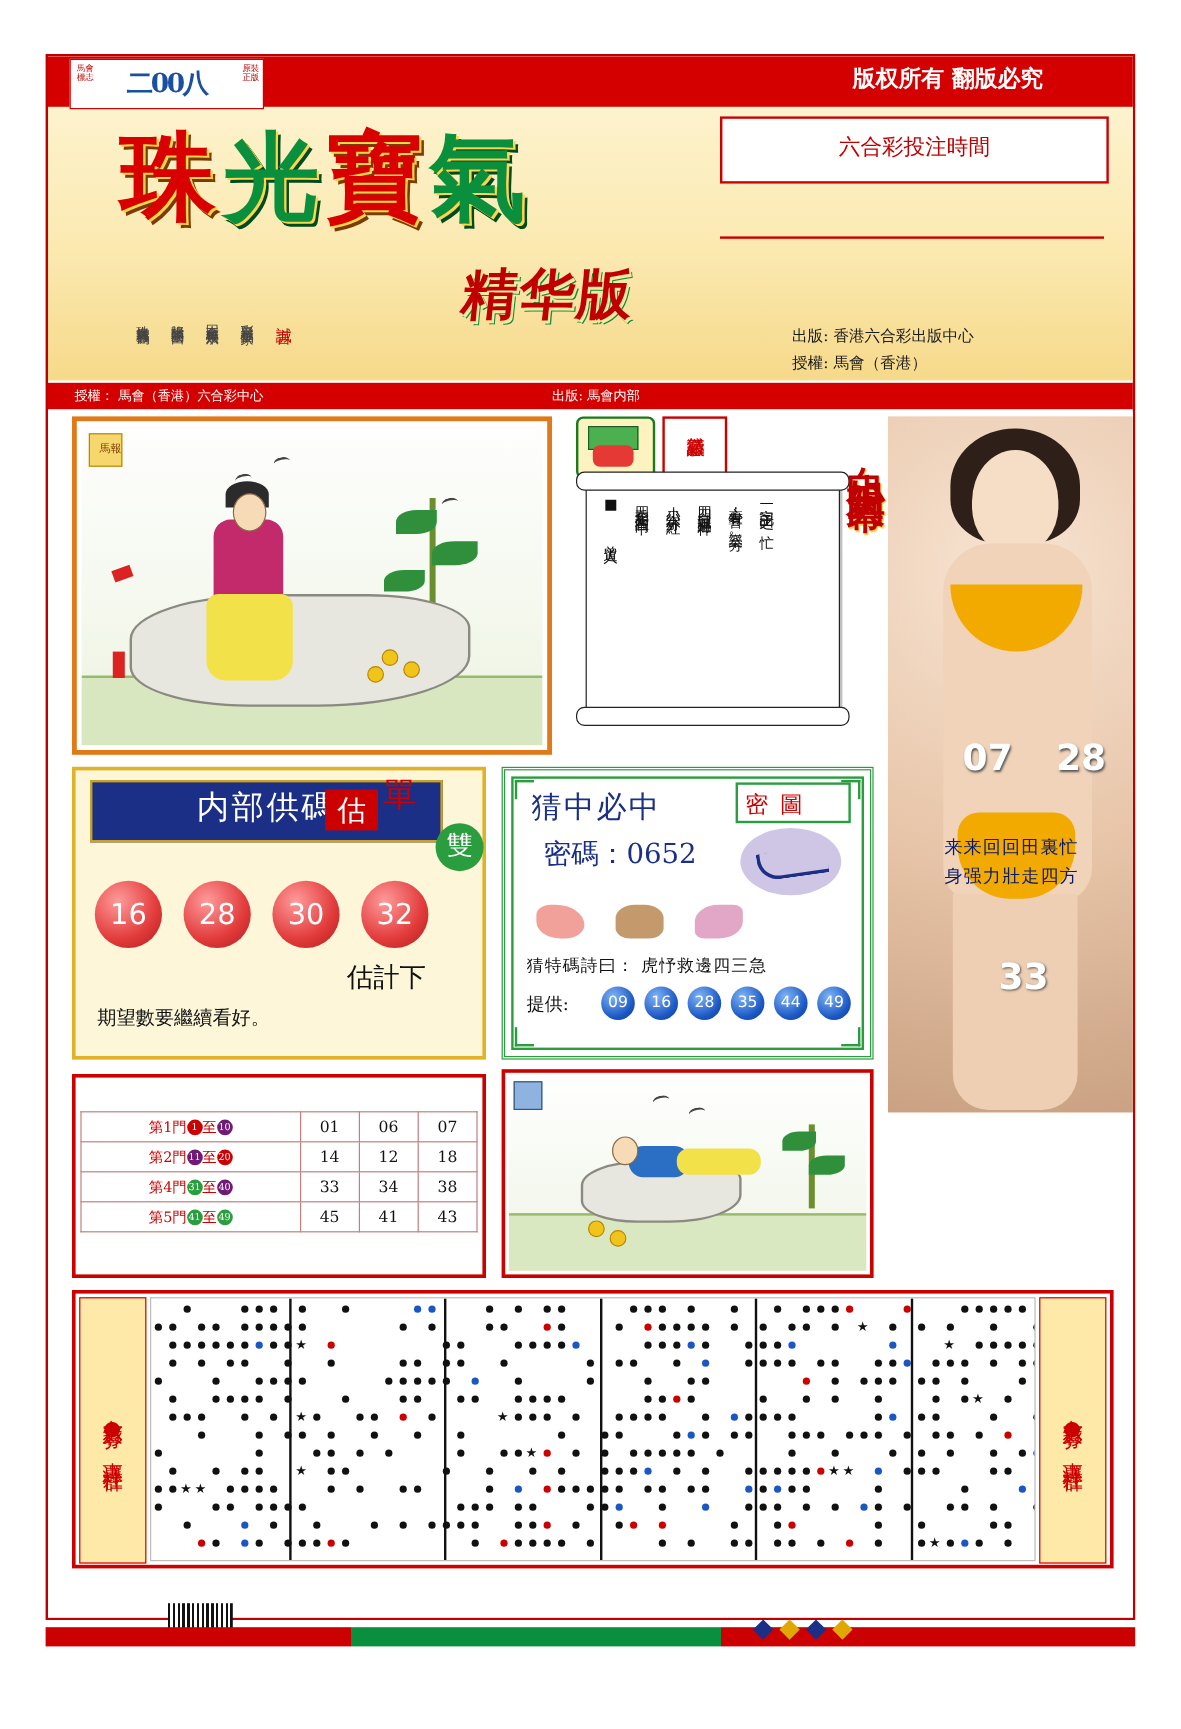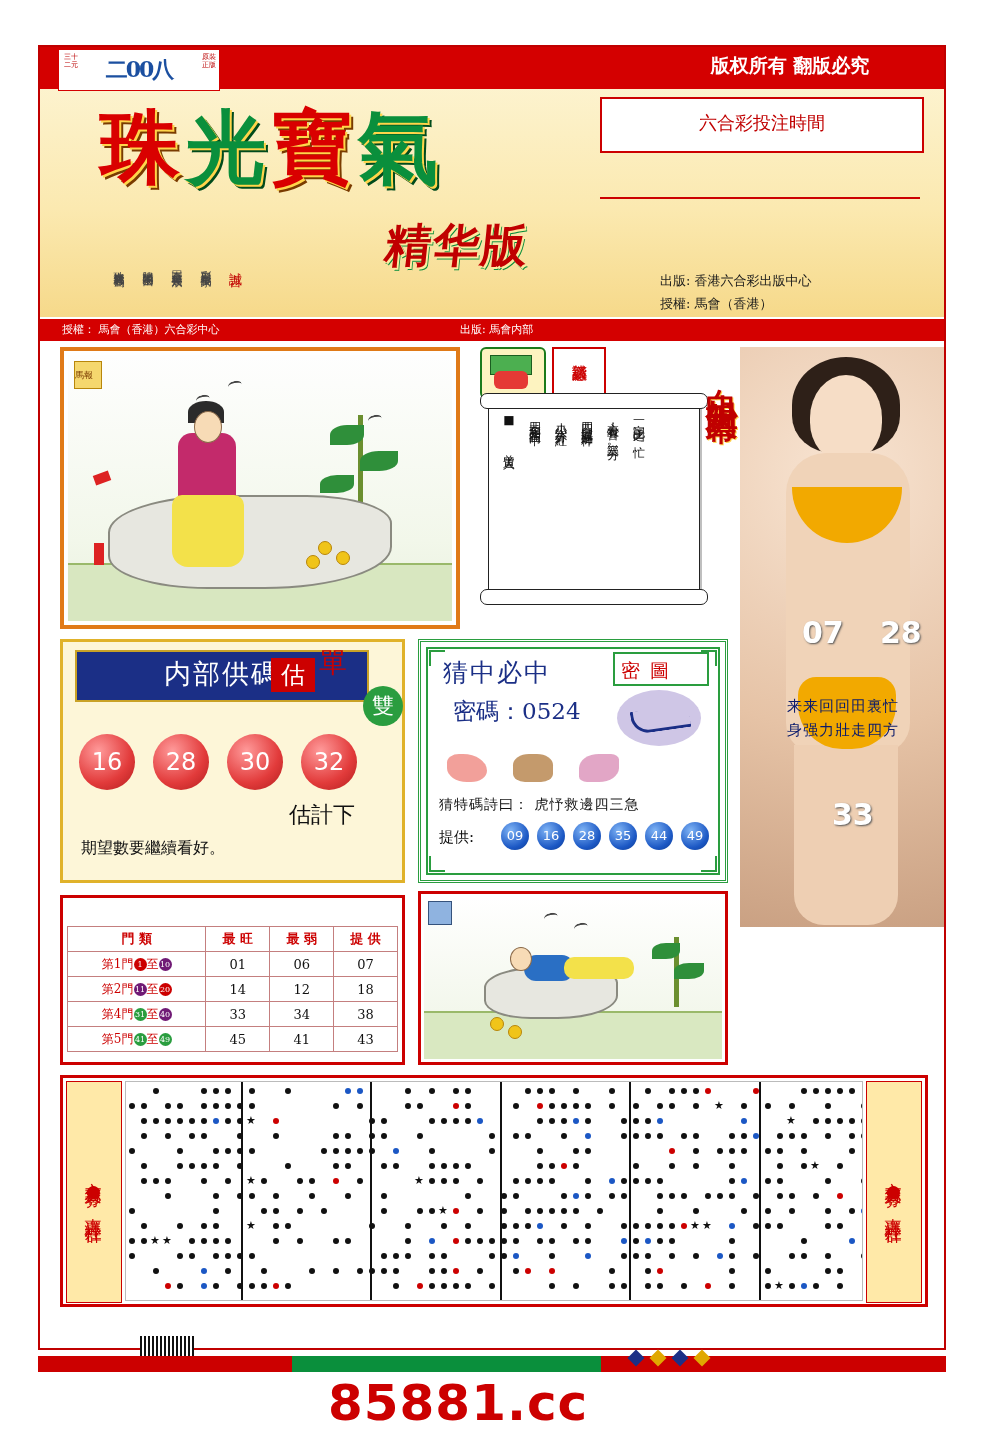--- a/index.html
+++ b/index.html
@@ -85,21 +85,21 @@
   
   .content{position:absolute;left:0;top:296px;width:904px;height:1005px;background:#fff;}
 
   
   .cartoon{
     position:absolute;left:20px;top:4px;width:400px;height:282px;
     border:4px solid #e07a18;background:#fff;box-sizing:border-box;
   }
   .cartoon-inner{position:absolute;left:4px;top:4px;right:4px;bottom:4px;
     background:linear-gradient(180deg,#fefefe 0%,#f2f7ea 70%,#e9f0dd 100%);overflow:hidden;}
-  .cart-badge{position:absolute;left:6px;top:6px;width:26px;height:26px;background:#f5d76e;border:1px solid #b8860b;font-size:9px;color:#7a3b00;text-align:left;line-height:26px;}
+  .cart-badge{position:absolute;left:6px;top:6px;width:26px;height:26px;background:#f5d76e;border:1px solid #b8860b;font-size:9px;color:#7a3b00;text-align:right;line-height:26px;}
   .leaf{position:absolute;background:#2f8f3a;border-radius:50% 0 50% 0;}
   .stem{position:absolute;background:#6b8f2f;}
   .bird{position:absolute;width:14px;height:7px;border-top:2px solid #444;border-radius:50%;transform:rotate(-12deg);}
   .ground{position:absolute;left:0;bottom:0;width:100%;height:56px;background:#d8e7c0;border-top:2px solid #9ab96a;}
   .figure-body{position:absolute;background:#c32a6b;}
   .figure-skirt{position:absolute;background:#f3e14a;}
   .figure-head{position:absolute;width:26px;height:30px;border-radius:50%;background:#f7dbb6;border:1px solid #8a6a4a;}
   .hair{position:absolute;background:#2b2b2b;border-radius:50% 50% 0 0;}
   .rock{position:absolute;background:#e7e7e0;border:2px solid #8a8a80;border-radius:40% 30% 45% 35%;}
   .coin{position:absolute;width:12px;height:12px;border-radius:50%;background:#f0c419;border:1px solid #b8860b;}
@@ -278,21 +278,21 @@
 
 <div class="page">
   <div class="frame">
 
     <div class="masthead">
       <div class="mast-redbar"></div>
 
       <div class="mast-logo">
         <span class="logo-txt">二00八</span>
       </div>
-      <div class="logo-side" style="left:22px;top:6px;">三十二元</div>
+      <div class="logo-side" style="left:22px;top:6px;">馬會標志</div>
       <div class="logo-side" style="left:160px;top:6px;">原裝正版</div>
 
       <div class="copyright">版权所有 翻版必究</div>
 
       <div class="betbox">
         <span>六合彩投注時間</span>
       </div>
       <div class="betline"></div>
 
       <div class="bigtitle">
@@ -405,21 +405,21 @@
       <div class="guessbox">
         <div class="guess-inner"></div>
         <div class="corner" style="left:8px;top:8px;border-right:none;border-bottom:none;"></div>
         <div class="corner" style="right:8px;top:8px;border-left:none;border-bottom:none;"></div>
         <div class="corner" style="left:8px;bottom:8px;border-right:none;border-top:none;"></div>
         <div class="corner" style="right:8px;bottom:8px;border-left:none;border-top:none;"></div>
         <div class="guess-title">猜中必中</div>
         <div class="mitu-box"></div>
         <div class="mitu">密 圖</div>
         <div class="mima">
-          <span>密碼：</span><span>0524</span>
+          <span>密碼：</span><span>0652</span>
         </div>
         <div class="sig"></div>
         <div class="animals">
           <div class="an r"></div>
           <div class="an t"></div>
           <div class="an s"></div>
         </div>
         <div class="shiyue">
           <span>猜特碼詩曰：</span>
           <span>虎忬救邊四三急</span>
@@ -431,26 +431,20 @@
           <div class="sb">28</div>
           <div class="sb">35</div>
           <div class="sb">44</div>
           <div class="sb">49</div>
         </div>
       </div>
 
       <div class="tablebox">
         <table class="t10">
           <tbody>
-              <tr>
-            <th>門 類</th>
-            <th>最 旺</th>
-            <th>最 弱</th>
-            <th>提 供</th>
-          </tr>
           <tr>
             <td class="first">
               <span>第1門</span><span class="minib">1</span><span>至</span><span class="minib blue">10</span>
             </td>
             <td>01</td>
             <td>06</td>
             <td>07</td>
           </tr>
           <tr>
             <td class="first">
@@ -958,15 +952,14 @@
 
   <div class="barcode"></div>
   <div class="bottomstrip"></div>
   <div class="diamonds">
     <div class="dia"></div>
     <div class="dia y"></div>
     <div class="dia"></div>
     <div class="dia y"></div>
   </div>
   <div class="footer">
-    <div class="site">85881.cc</div>
   </div>
 </div>
 
 </body></html>

